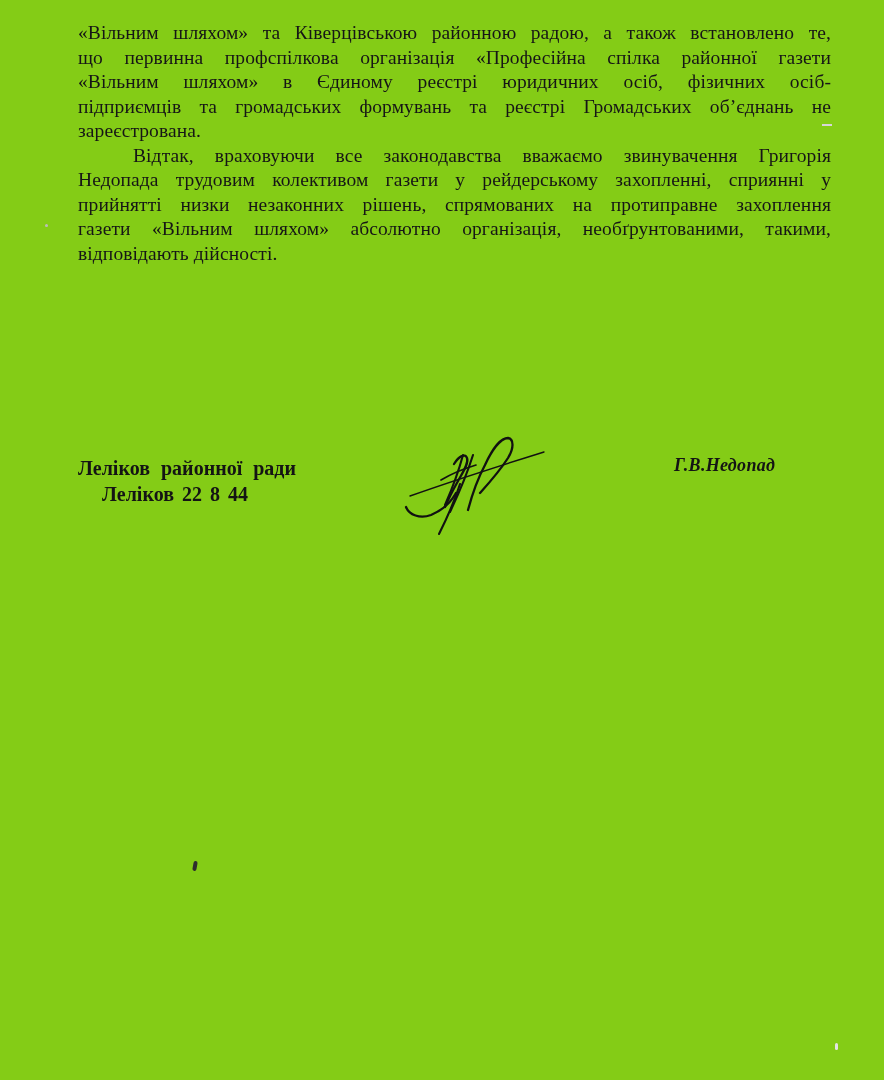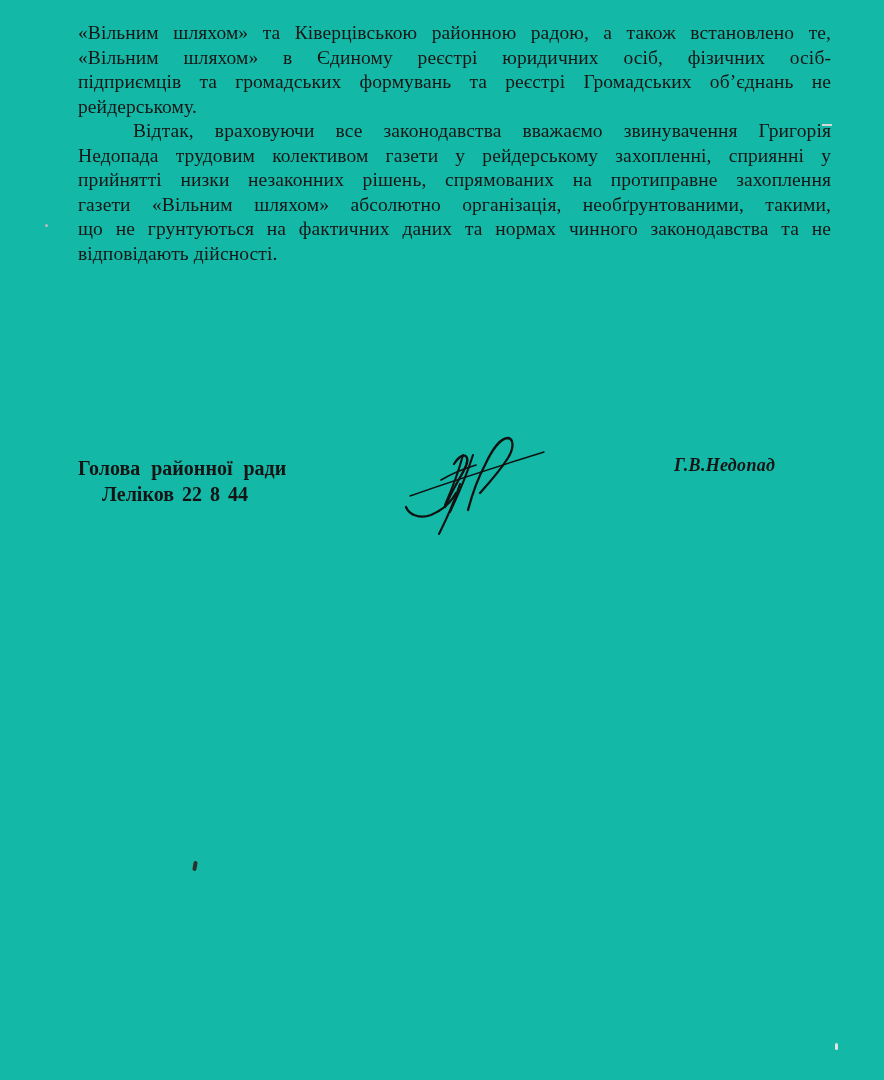--- a/index.html
+++ b/index.html
@@ -5,21 +5,21 @@
 <style>
   html, body {
     margin: 0;
     padding: 0;
     background: #ffffff;
   }
   .page {
     position: relative;
     width: 884px;
     height: 1080px;
-    background: #14b8a6;
+    background: #84cc16;
     overflow: hidden;
     font-family: "Liberation Serif", "DejaVu Serif", serif;
     color: #1a1a1a;
   }
   
   .text-block {
     position: absolute;
     left: 78px;
     top: 21px;
     width: 753px;
@@ -97,36 +97,36 @@
   }
 </style>
 </head>
 <body>
 
 <div class="page">
 
   <div class="text-block">
     <div>
       <div class="ln j">«Вільним шляхом» та Ківерцівською  районною радою, а також встановлено те,</div>
+      <div class="ln j">що первинна профспілкова організація «Професійна спілка районної газети</div>
       <div class="ln j">«Вільним шляхом» в Єдиному реєстрі юридичних осіб, фізичних осіб-</div>
       <div class="ln j">підприємців та громадських формувань та реєстрі Громадських об’єднань не</div>
-      <div class="ln">рейдерському.</div>
+      <div class="ln">зареєстрована.</div>
     </div>
     <div>
       <div class="ln j indent">Відтак, враховуючи все законодавства вважаємо звинувачення Григорія</div>
       <div class="ln j">Недопада трудовим колективом газети у рейдерському захопленні, сприянні у</div>
       <div class="ln j">прийнятті низки незаконних рішень, спрямованих на протиправне захоплення</div>
       <div class="ln j">газети «Вільним шляхом» абсолютно організація, необґрунтованими, такими,</div>
-      <div class="ln j">що не грунтуються на фактичних даних та нормах чинного законодавства та не</div>
       <div class="ln">відповідають дійсності.</div>
     </div>
   </div>
 
   <div class="sig-title">
-    <div class="l1">Голова  районної  ради</div>
+    <div class="l1">Леліков  районної  ради</div>
     <div class="l2">Леліков 22 8 44</div>
   </div>
 
   <svg class="sig-svg" viewBox="0 0 165 122" xmlns="http://www.w3.org/2000/svg" aria-hidden="true">
     <path d="M146 30 C 114 40, 60 57, 12 74" stroke-width="1.4"></path>
     <path d="M70 88 C 74 73, 80 56, 87 43 C 93 30, 102 16, 110 16 C 116 17, 116 26, 110 36 C 101 50, 91 61, 82 71" stroke-width="2.3"></path>
     <path d="M56 42 C 61 34, 67 31, 69 36 C 71 41, 65 50, 60 59 C 55 68, 50 78, 47 85" stroke-width="2.3"></path>
     <path d="M65 33 C 61 48, 54 67, 47 83" stroke-width="2.1"></path>
     <path d="M75 33 C 70 49, 61 71, 52 90" stroke-width="2.1"></path>
     <path d="M43 58 C 53 52, 65 47, 78 43" stroke-width="1.7"></path>

